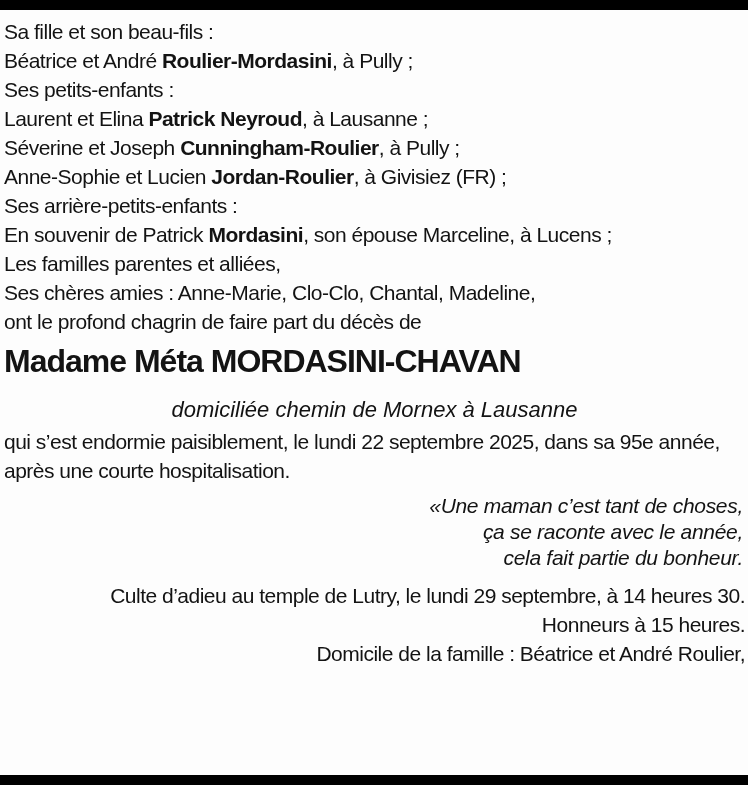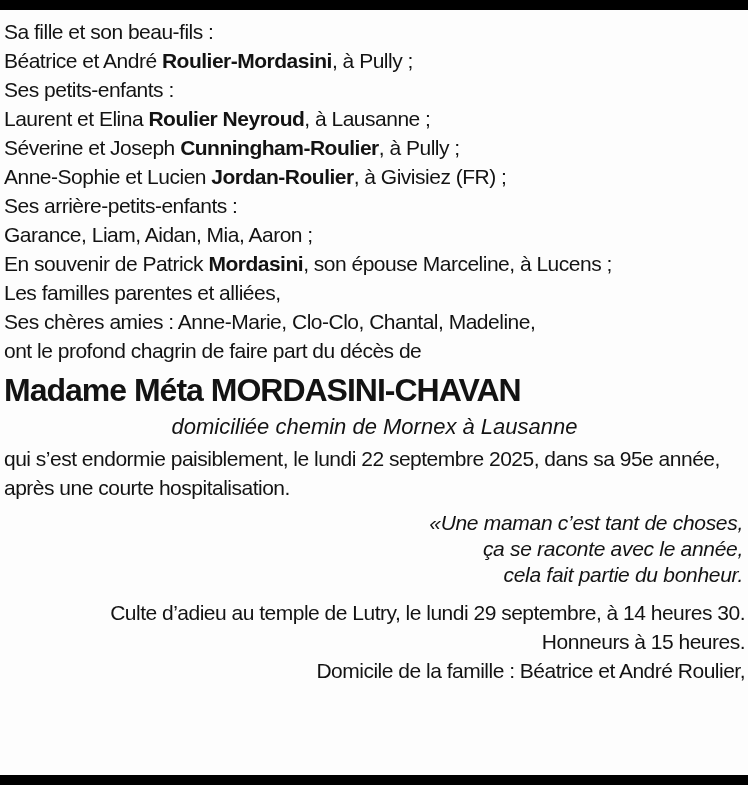--- a/index.html
+++ b/index.html
@@ -51,20 +51,21 @@
     letter-spacing: -1px;
     text-align: left;
     white-space: nowrap;
   }
   .subtitle {
     font-style: italic;
     font-size: 22px;
     line-height: 28px;
     text-align: center;
     white-space: nowrap;
+    margin-top: 12px;
   }
   .para { margin-top: 3px; }
   .pline { display: block; }
   .quote {
     margin-top: 8px;
     padding-right: 2px;
     text-align: right;
     font-style: italic;
     font-size: 21px;
     line-height: 26px;
@@ -79,25 +80,24 @@
 <body>
 
 <div class="page">
   <div class="bar top"></div>
 
   <div class="content">
     <div class="family" id="family-list">
         <div class="fline"><span>Sa fille et son beau-fils :</span></div>
         <div class="fline"><span>Béatrice et André </span><span class="b">Roulier-Mordasini</span><span>, à Pully ;</span></div>
         <div class="fline"><span>Ses petits-enfants :</span></div>
-        <div class="fline"><span>Laurent et Elina </span><span class="b">Roulier Neyroud</span><span>, à Lausanne ;</span></div>
+        <div class="fline"><span>Laurent et Elina </span><span class="b">Patrick Neyroud</span><span>, à Lausanne ;</span></div>
         <div class="fline"><span>Séverine et Joseph </span><span class="b">Cunningham-Roulier</span><span>, à Pully ;</span></div>
         <div class="fline"><span>Anne-Sophie et Lucien </span><span class="b">Jordan-Roulier</span><span>, à Givisiez (FR) ;</span></div>
         <div class="fline"><span>Ses arrière-petits-enfants :</span></div>
-        <div class="fline"><span>Garance, Liam, Aidan, Mia, Aaron ;</span></div>
         <div class="fline"><span>En souvenir de Patrick </span><span class="b">Mordasini</span><span>, son épouse Marceline, à Lucens ;</span></div>
         <div class="fline"><span>Les familles parentes et alliées,</span></div>
         <div class="fline"><span>Ses chères amies : Anne-Marie, Clo-Clo, Chantal, Madeline,</span></div>
         <div class="fline"><span>ont le profond chagrin de faire part du décès de</span></div>
       </div>
 
     <h1 class="title">Madame Méta MORDASINI-CHAVAN</h1>
 
     <div class="subtitle">domiciliée chemin de Mornex à Lausanne</div>
 

